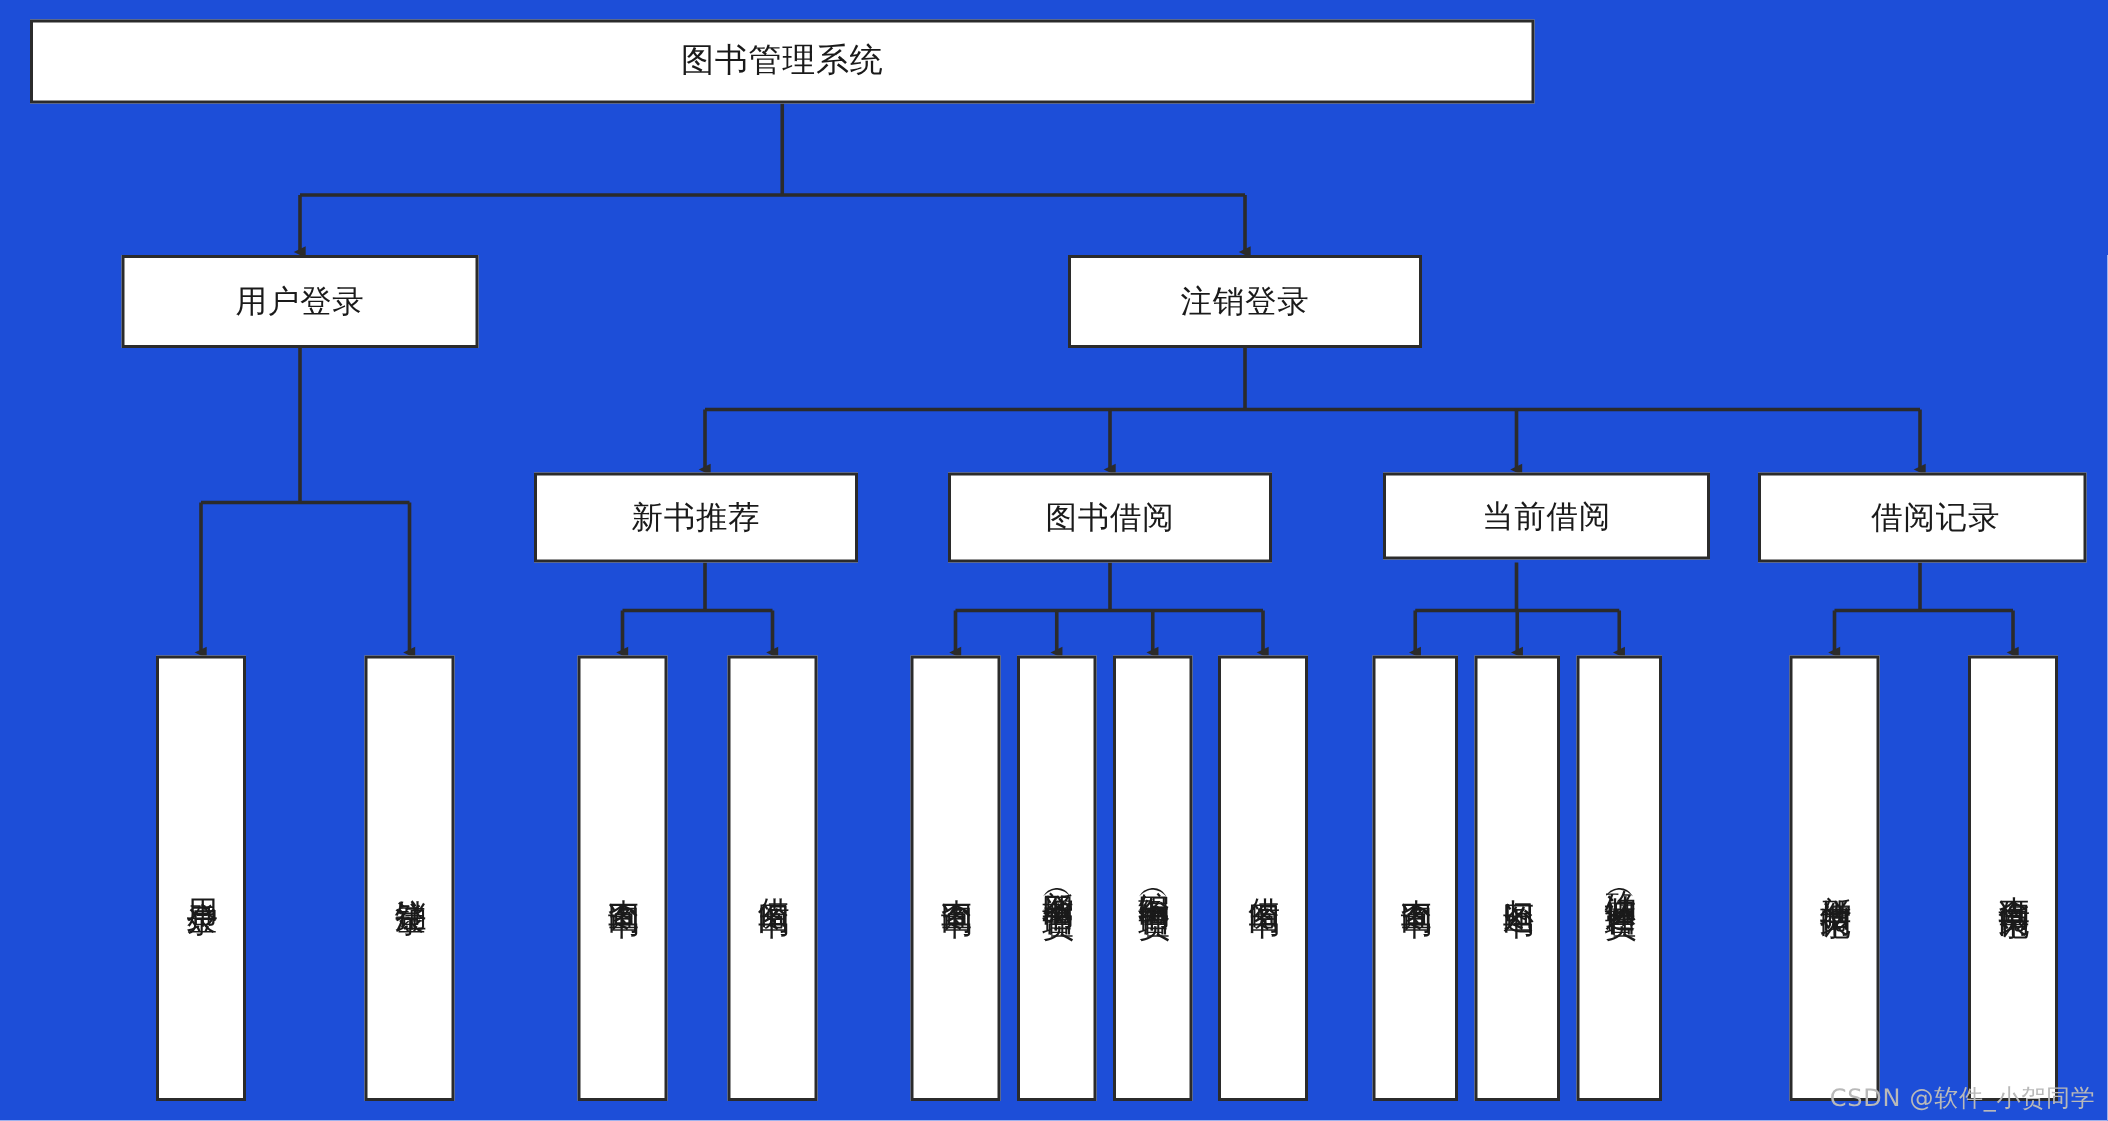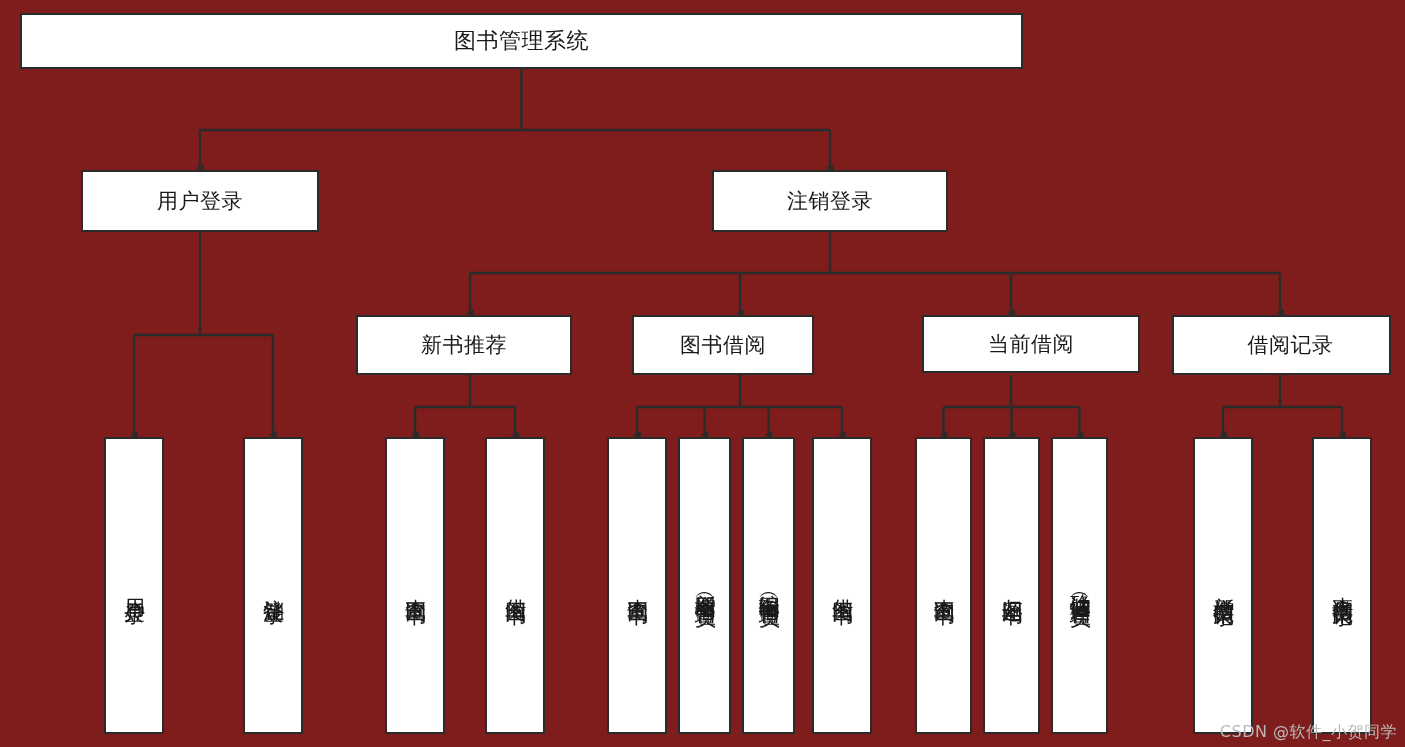--- a/index.html
+++ b/index.html
@@ -8,21 +8,21 @@
     padding: 0;
     background: #ffffff;
   }
   body {
     font-family: "DejaVu Sans", "Liberation Sans", sans-serif;
   }
   #diagram-root {
     position: relative;
     width: 1405px;
     height: 747px;
-    background: #7f1d1d;
+    background: #1d4ed8;
     overflow: hidden;
   }
   #diagram-svg {
     position: absolute;
     left: 0;
     top: 0;
     width: 1405px;
     height: 747px;
   }
   .node-box {
@@ -127,21 +127,21 @@
       </div>
       <div class="node-box horiz" style="left: 81px; top: 170px; width: 238px; height: 62px;">
         <span class="node-label">用户登录</span>
       </div>
       <div class="node-box horiz" style="left: 712px; top: 170px; width: 236px; height: 62px;">
         <span class="node-label">注销登录</span>
       </div>
       <div class="node-box horiz" style="left: 356px; top: 315px; width: 216px; height: 60px;">
         <span class="node-label">新书推荐</span>
       </div>
-      <div class="node-box horiz" style="left: 632px; top: 315px; width: 182px; height: 60px;">
+      <div class="node-box horiz" style="left: 632px; top: 315px; width: 216px; height: 60px;">
         <span class="node-label">图书借阅</span>
       </div>
       <div class="node-box horiz" style="left: 922px; top: 315px; width: 218px; height: 58px;">
         <span class="node-label">当前借阅</span>
       </div>
       <div class="node-box horiz" style="left: 1172px; top: 315px; width: 219px; height: 60px; padding-left: 18px;">
         <span class="node-label">借阅记录</span>
       </div>
       <div class="node-box vert" style="left: 104px; top: 437px; width: 60px; height: 297px;">
         <span class="node-label">用户登录</span>

